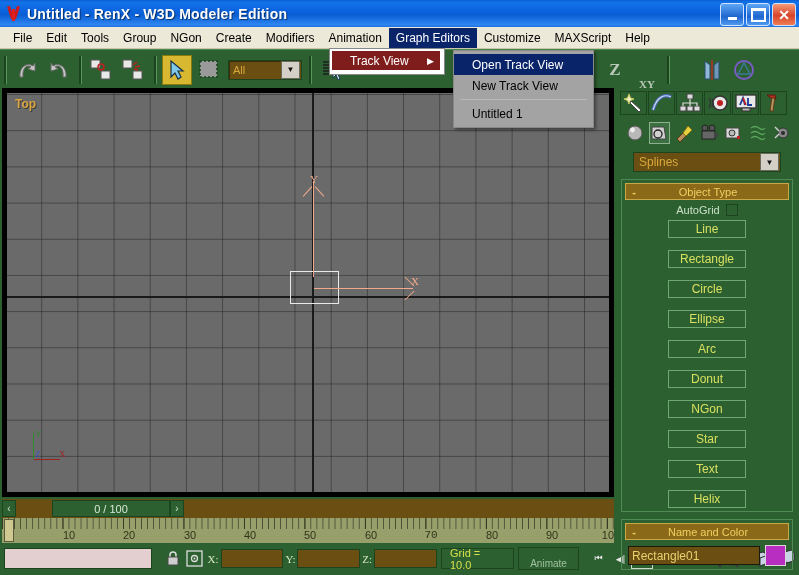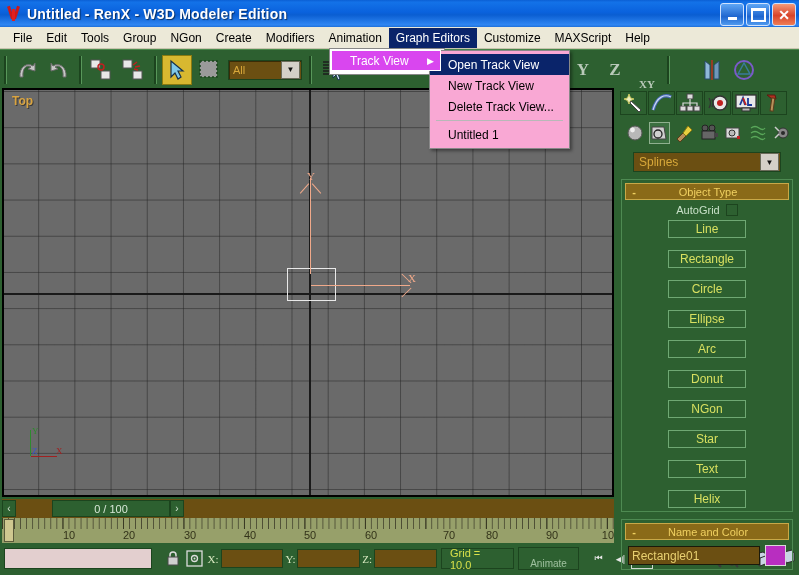--- a/index.html
+++ b/index.html
@@ -76,21 +76,21 @@
   .selfilter .sf-txt{color:#d8a83a;font-size:11px;padding-left:4px;flex:1;}
   .selfilter .sf-arrow{
     width:17px;height:16px;background:#d4d0c8;border:1px solid #6b6b5a;
     display:flex;align-items:center;justify-content:center;margin-right:1px;
     font-size:8px;color:#111;
   }
 
   
   .viewport-frame{
     position:absolute;left:2px;top:88px;width:612px;height:409px;
-    border:2px solid #000000;box-sizing:border-box;background:#6a6a6a;
+    border:5px solid #000000;box-sizing:border-box;background:#6a6a6a;
     overflow:hidden;
   }
   .vp-grid{
     position:absolute;left:0;top:0;width:100%;height:100%;
     background-image:
       linear-gradient(to right, rgba(40,40,40,.55) 1px, transparent 1px),
       linear-gradient(to bottom, rgba(40,40,40,.55) 1px, transparent 1px);
     background-size:36.2px 36.2px;
     background-position:-2px 1px;
   }
@@ -211,32 +211,32 @@
   }
   .namerow{display:flex;align-items:center;margin-top:5px;padding:0 3px;}
   .namefield{
     flex:1;height:19px;background:#6b4f12;border:1px solid #1a1a0a;
     color:#e8d070;font-size:12px;display:flex;align-items:center;padding-left:3px;box-sizing:border-box;
   }
   .swatch{width:21px;height:21px;background:#b82ec0;border:1px solid #d8d8d8;margin-left:5px;box-sizing:border-box;}
 
   
   .menu-pop{
-    position:absolute;background:#f9a8d4;border:1px solid #888;
-    box-shadow:2px 2px 3px rgba(0,0,0,.4);z-index:50;
+    position:absolute;background:#a3a3a3;border:1px solid #888;
+    box-shadow:2px 2px 3px rgba(0,0,0,.4);z-index:50;margin-left:24px;
   }
   .menu-pop .row{
     height:21px;display:flex;align-items:center;padding:0 10px 0 18px;
     font-size:12px;color:#000;white-space:nowrap;box-sizing:border-box;
   }
   .menu-pop .row.hl{background:#0a246a;color:#fff;}
   .menu-pop .divider{height:1px;background:#b8b8b8;margin:3px 6px;}
   .submenu-anchor{
     position:absolute;left:331px;top:50px;width:110px;height:21px;
-    background:#d946ef;color:#fff;font-size:12px;display:flex;align-items:center;
+    background:#7f1d1d;color:#fff;font-size:12px;display:flex;align-items:center;
     padding-left:18px;box-sizing:border-box;border:1px solid #fff;z-index:51;
   }
   .submenu-anchor .caret{position:absolute;right:6px;font-size:9px;}
   .sub-shadow{position:absolute;left:329px;top:48px;width:114px;height:25px;background:#fff;z-index:49;border:1px solid #888;}
 </style>
 </head>
 <body>
 
 <div id="app">
 
@@ -392,21 +392,21 @@
   <div class="ruler">
     <div class="ticks"></div>
     <div class="ticks2"></div>
     <div class="slider"></div>
     <div class="num" style="left:67px;">10</div>
     <div class="num" style="left:127px;">20</div>
     <div class="num" style="left:188px;">30</div>
     <div class="num" style="left:248px;">40</div>
     <div class="num" style="left:308px;">50</div>
     <div class="num" style="left:369px;">60</div>
-    <div class="num" style="left:447px;">70</div>
+    <div class="num" style="left:429px;font-family:Liberation Mono, monospace;">70</div>
     <div class="num" style="left:490px;">80</div>
     <div class="num" style="left:550px;">90</div>
     <div class="num" style="left:609px;">100</div>
   </div>
 
   <div class="statusbar">
     <div class="sb-prompt"></div>
     <div style="width:10px"></div>
     <div class="sb-ico">
       <svg width="14" height="17" viewBox="0 0 14 17">
@@ -611,18 +611,17 @@
 
   <div class="sub-shadow"></div>
   <div class="submenu-anchor">
     <span>Track View</span>
     <span class="caret">▶</span>
   </div>
 
   <div class="menu-pop" style="left:429px;top:50px;width:139px;padding:3px 0;">
     <div class="row hl">Open Track View</div>
     <div class="row">New Track View</div>
-    <div class="row">Delete Track View...</div>
     <div class="divider"></div>
     <div class="row">Untitled 1</div>
   </div>
 
 </div>
 
 </body></html>

